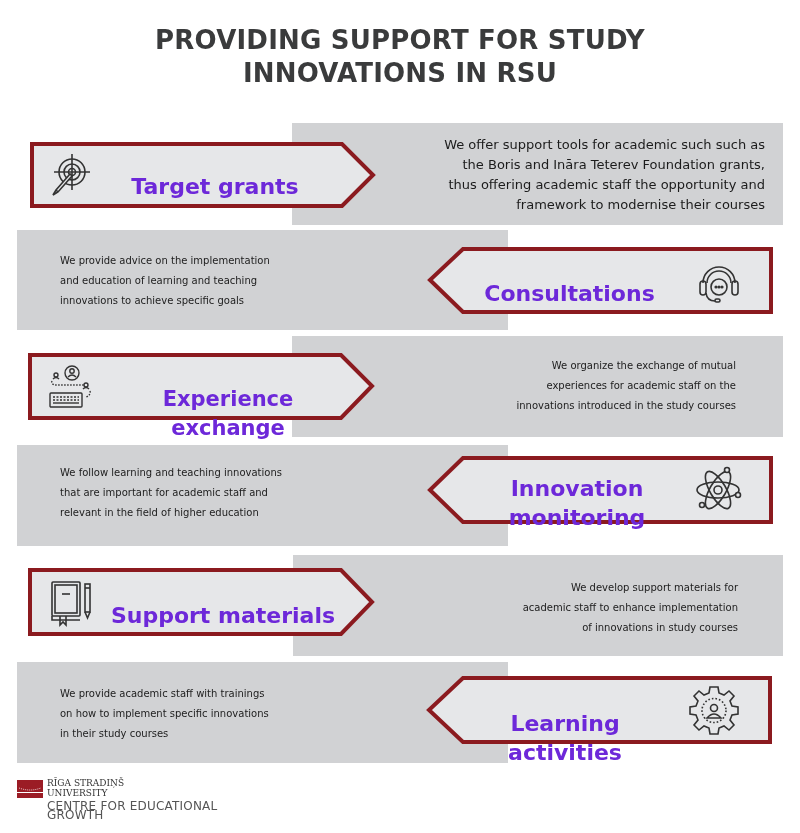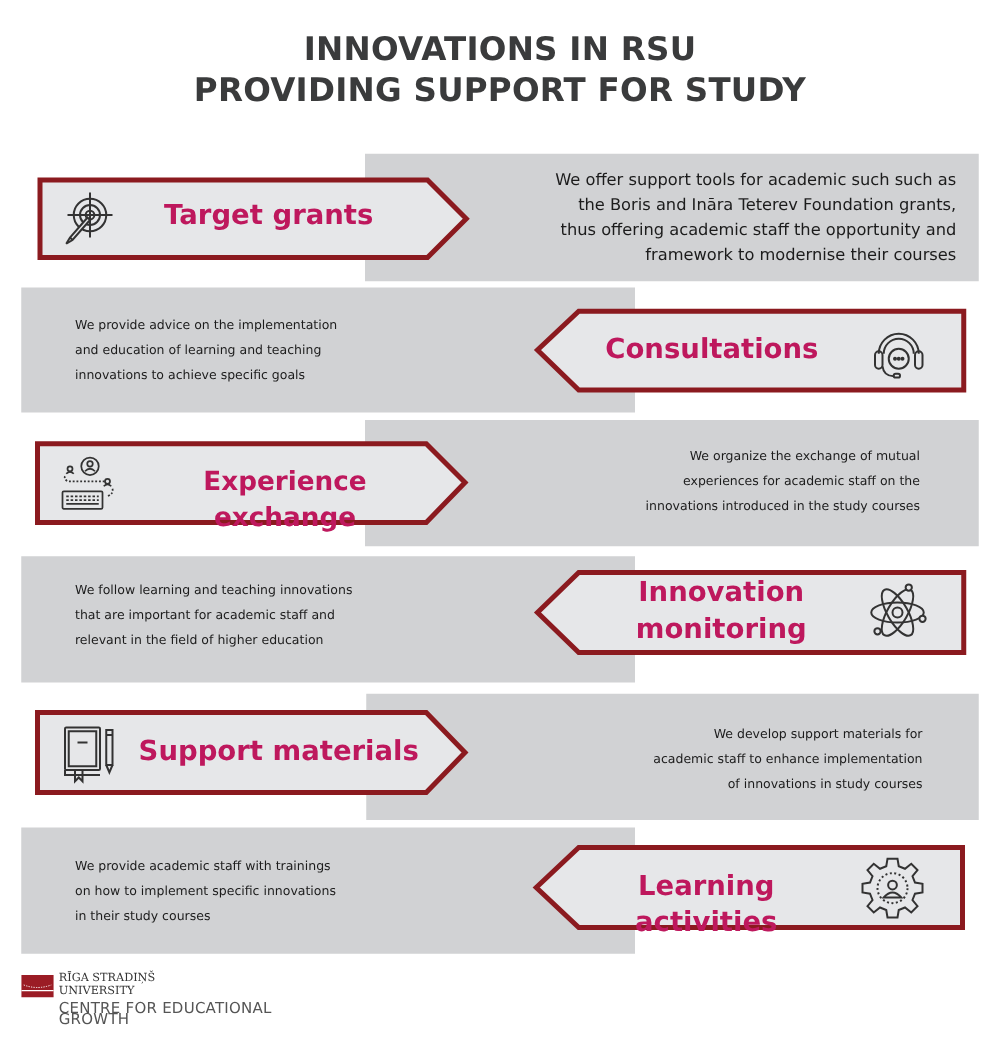--- a/index.html
+++ b/index.html
@@ -8,35 +8,35 @@
   .title { position:absolute; left:0; width:800px; top:24px; text-align:center;
            font-family:"DejaVu Sans", sans-serif; font-weight:bold; font-size:26px;
            line-height:33px; color:#3a3b3c; letter-spacing:0.2px; }
   .box { position:absolute; background:#d1d2d4; }
   .desc { position:absolute; font-size:10px; line-height:20px; color:#1c1c1c; }
   .desc.right { text-align:right; }
   .desc.left { text-align:left; }
   .arrow { position:absolute; }
   .arrow svg { position:absolute; left:0; top:0; overflow:visible; }
   .arrow .label { position:absolute; font-weight:bold; font-size:22px; line-height:29px;
-                  color:#be185d; text-align:center; }
+                  color:#6d28d9; text-align:center;margin-top:14px; }
   .arrow .icon { position:absolute; }
   .logo { position:absolute; left:17px; top:778px; }
   .logo .mark { position:absolute; left:0; top:2px; width:26px; height:18px; }
   .logo .uni { position:absolute; left:30px; top:0; font-family:"DejaVu Serif", serif;
                font-size:9px; line-height:10px; color:#333; white-space:nowrap; }
   .logo .centre { position:absolute; left:30px; top:24px; font-size:12px; line-height:9px;
                   color:#555; white-space:nowrap; letter-spacing:0.2px; }
 </style>
 </head>
 <body>
 
 <div class="title">
+  <div>PROVIDING SUPPORT FOR STUDY</div>
   <div>INNOVATIONS IN RSU</div>
-  <div>PROVIDING SUPPORT FOR STUDY</div>
 </div>
 
 <div class="box" style="left:292px; top:123px; width:491px; height:102px;"></div>
 <div class="desc right" style="left:380px; top:135px; width:385px; font-size:13px; line-height:20px;">
   <div>We offer support tools for academic such such as</div>
   <div>the Boris and Ināra Teterev Foundation grants,</div>
   <div>thus offering academic staff the opportunity and</div>
   <div>framework to modernise their courses</div>
 </div>
 <div class="arrow" style="left:30px; top:142px; width:346px; height:66px;">

